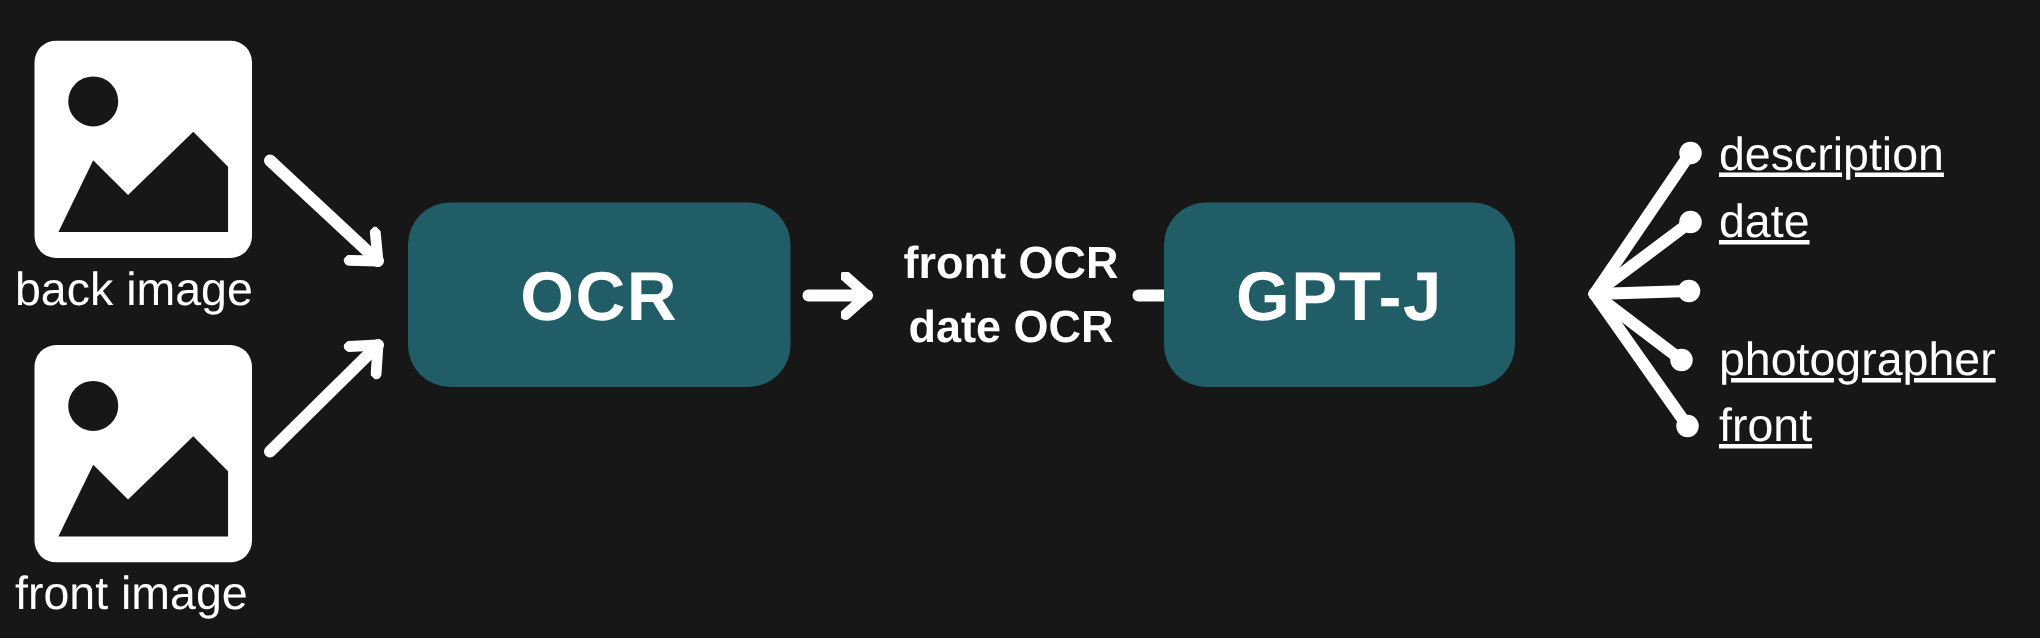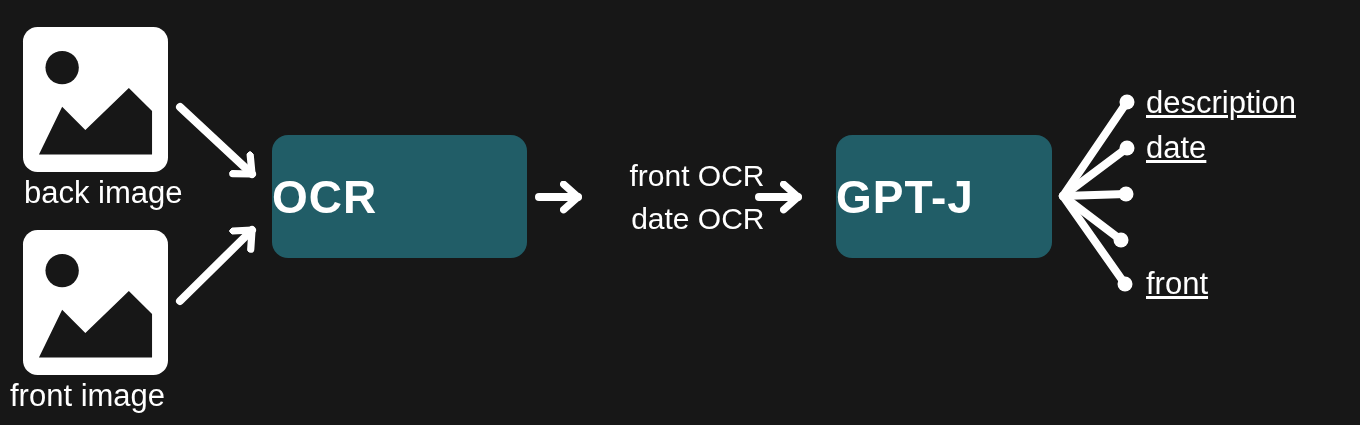--- a/index.html
+++ b/index.html
@@ -22,39 +22,39 @@
   .input-icon{
     position:absolute;left:22px;width:147px;height:145px;
   }
   .icon-back{top:27px;}
   .icon-front{top:230px;}
   .input-label{
     position:absolute;left:10px;
     font-size:31px;line-height:32px;color:var(--fg);
     white-space:nowrap;
   }
-  .label-back{top:177px;margin-left:14px;}
+  .label-back{top:177px;}
   .label-front{top:380px;}
   .node{
     position:absolute;top:135px;height:123px;
     background:var(--node);
-    border-radius:16px;
-    display:flex;align-items:center;justify-content:flex-start;
+    border-radius:28px;
+    display:flex;align-items:center;justify-content:center;
   }
   .node-ocr{left:272px;width:255px;}
-  .node-gptj{left:836px;width:216px;}
+  .node-gptj{left:776px;width:234px;}
   .node-label{
     font-size:46px;font-weight:800;letter-spacing:1px;color:var(--fg);
   }
   .mid-text{
-    position:absolute;left:697px;top:197px;
+    position:absolute;left:674px;top:197px;
     transform:translate(-50%,-50%);
-    text-align:right;
+    text-align:center;
     font-size:30px;line-height:43px;
-    white-space:nowrap;color:var(--fg);
+    white-space:nowrap;color:var(--fg);font-weight:bold;
   }
   .output-label{
     position:absolute;left:1146px;
     transform:translateY(-50%);
     font-size:31px;line-height:34px;
     white-space:nowrap;color:var(--fg);text-decoration:underline;
   }
 </style>
 </head>
 <body>
@@ -109,15 +109,16 @@
     <div>front OCR</div>
     <div>date OCR</div>
   </div>
 
   <div class="node node-gptj">
     <span class="node-label">GPT-J</span>
   </div>
 
   <div class="output-label" style="top:103px">description</div>
   <div class="output-label" style="top:148px">date</div>
+  <div class="output-label" style="top:240px">photographer</div>
   <div class="output-label" style="top:284px">front</div>
 
 </div>
 
 </body></html>

